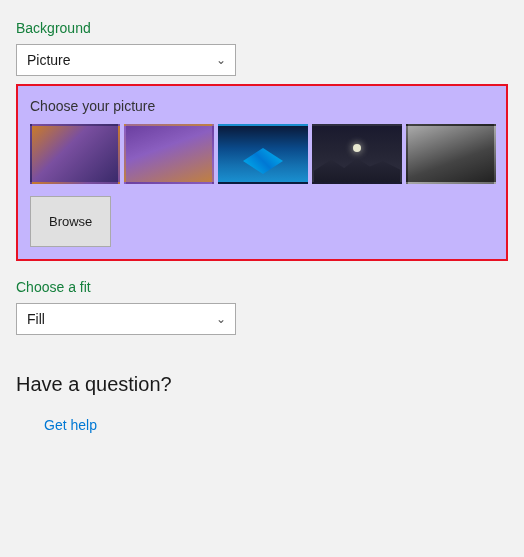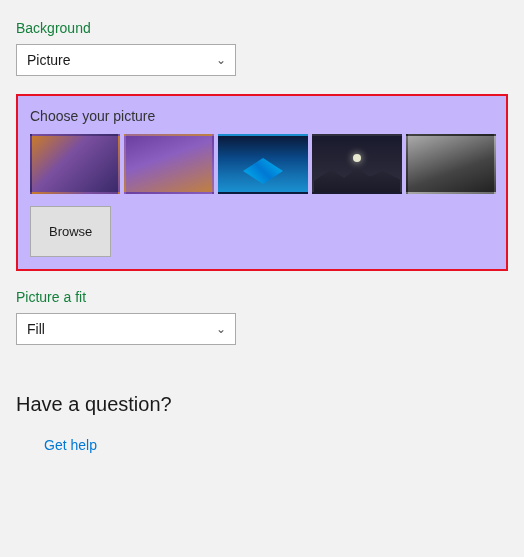--- a/index.html
+++ b/index.html
@@ -16,21 +16,21 @@
       font-size: 14px;
       color: #15803d;
       margin-bottom: 8px;
       font-weight: 400;
     }
 
     .dropdown-wrapper {
       position: relative;
       display: inline-block;
       width: 220px;
-      margin-bottom: 18px;
+      margin-bottom: 8px;
     }
 
     .dropdown {
       width: 100%;
       padding: 7px 36px 7px 10px;
       font-size: 14px;
       background: #fff;
       border: 1px solid #aaa;
       appearance: none;
       -webkit-appearance: none;
@@ -192,21 +192,21 @@
     <div class="thumbnail thumb-1"></div>
     <div class="thumbnail thumb-2"></div>
     <div class="thumbnail thumb-3"></div>
     <div class="thumbnail thumb-4"></div>
     <div class="thumbnail thumb-5"></div>
   </div>
   <button class="browse-btn">Browse</button>
 </div>
 
 <div class="fit-section">
-  <div class="section-label">Picture a fit</div>
+  <div class="section-label">Choose a fit</div>
   <div class="dropdown-wrapper">
     <select class="dropdown">
       <option>Fill</option>
       <option>Fit</option>
       <option>Stretch</option>
       <option>Tile</option>
       <option>Center</option>
       <option>Span</option>
     </select>
     <span class="dropdown-chevron">⌄</span>

